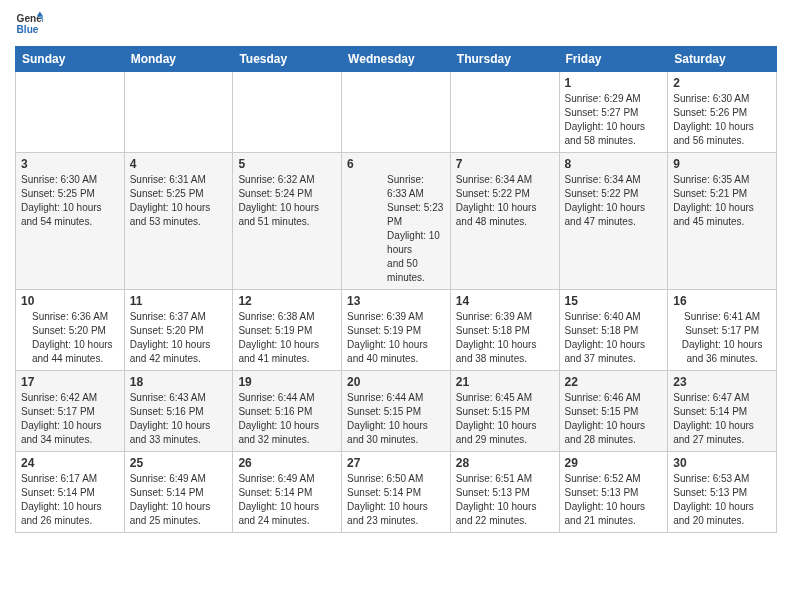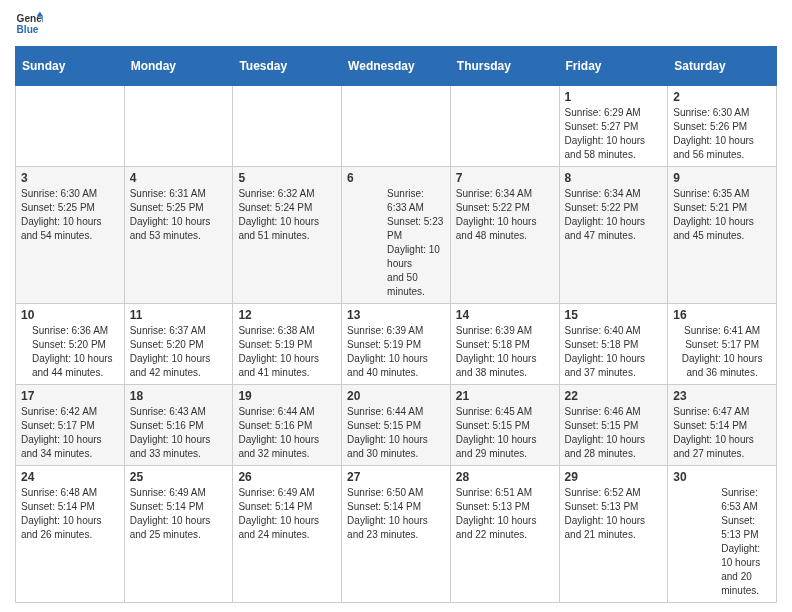--- a/index.html
+++ b/index.html
@@ -47,21 +47,21 @@
       width: 100%;
       border-collapse: collapse;
       table-layout: fixed;
     }
     thead tr th {
       background-color: #2a6db5;
       color: #fff;
       font-size: 12px;
       font-weight: bold;
       text-align: left;
-      padding: 12px 6px;
+      padding: 5px 6px;
       border: 1px solid #2a6db5;
     }
     tbody tr td {
       vertical-align: top;
       border: 1px solid #ccc;
       padding: 4px 5px;
       font-size: 10.5px;
       color: #333;
       height: 80px;
       background: #fff;
@@ -286,21 +286,21 @@
             <span class="day-num">23</span>
             <div class="day-info" style="white-space: pre-line;">Sunrise: 6:47 AM
 Sunset: 5:14 PM
 Daylight: 10 hours
 and 27 minutes.</div>
           </td>
         </tr>
         <tr>
           <td>
             <span class="day-num">24</span>
-            <div class="day-info" style="white-space: pre-line;">Sunrise: 6:48 AM
+            <div class="day-info" style="white-space: pre-line;">Sunrise: 6:17 AM
 Sunset: 5:14 PM
 Daylight: 10 hours
 and 26 minutes.</div>
           </td>
           <td>
             <span class="day-num">25</span>
             <div class="day-info" style="white-space: pre-line;">Sunrise: 6:49 AM
 Sunset: 5:14 PM
 Daylight: 10 hours
 and 25 minutes.</div>
@@ -328,21 +328,21 @@
           </td>
           <td>
             <span class="day-num">29</span>
             <div class="day-info" style="white-space: pre-line;">Sunrise: 6:52 AM
 Sunset: 5:13 PM
 Daylight: 10 hours
 and 21 minutes.</div>
           </td>
           <td>
             <span class="day-num">30</span>
-            <div class="day-info" style="white-space: pre-line; margin-left: 48px;">Sunrise: 6:53 AM
+            <div class="day-info" style="white-space: pre-line;">Sunrise: 6:53 AM
 Sunset: 5:13 PM
 Daylight: 10 hours
 and 20 minutes.</div>
           </td>
         </tr>
       </tbody>
   </table>
 </div>
 
 </body></html>

